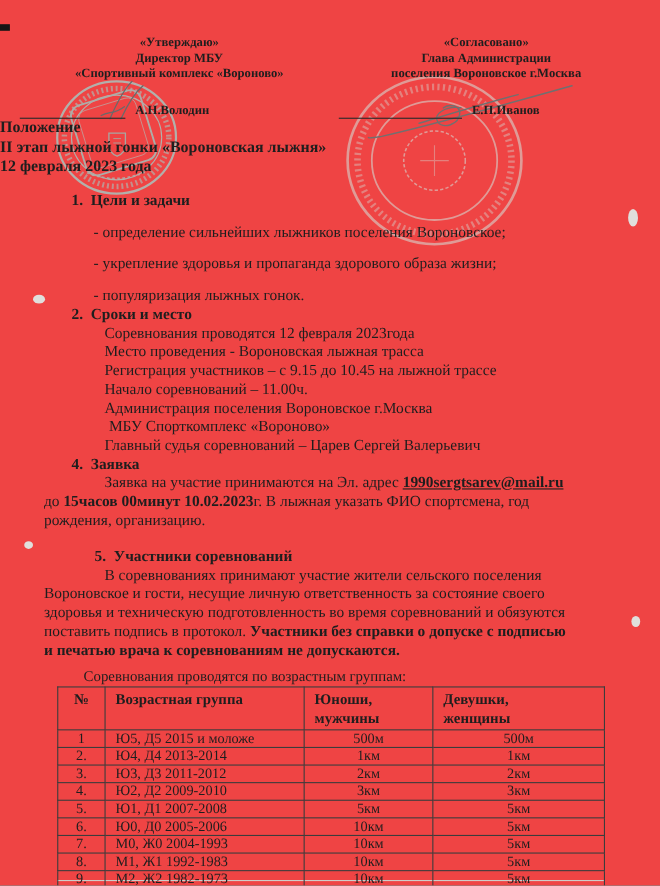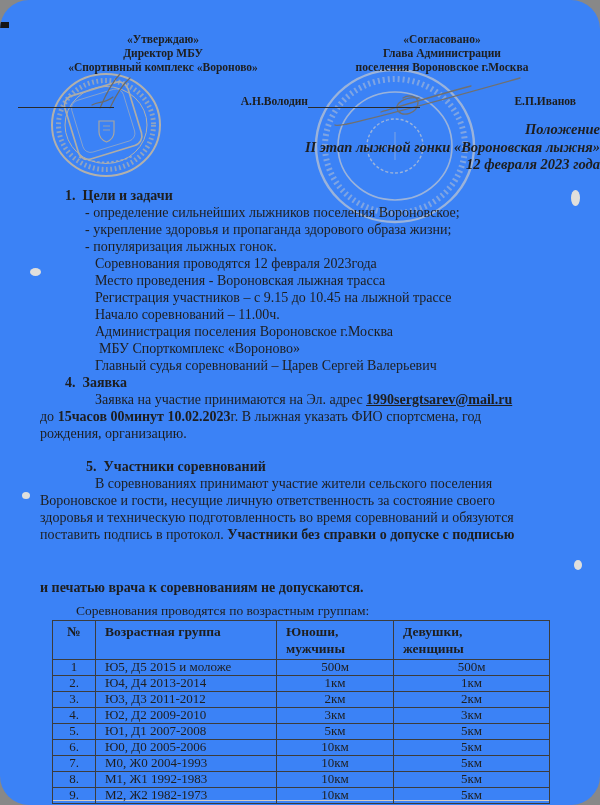--- a/index.html
+++ b/index.html
@@ -1,21 +1,20 @@
 <!DOCTYPE html>
 <html><head>
 <meta charset="utf-8">
 <style>
   html,body{margin:0;padding:0;background:#888;}
   .page{
     position:relative;width:600px;height:805px;margin:0 auto;
-    background:#3b82f6;overflow:hidden;
+    background:#ef4444;overflow:hidden;
     font-family:"Liberation Serif","DejaVu Serif",serif;
     color:#1e1e1e;
-    border-radius:29px;
   }
   
   .corner-mark{position:absolute;left:0;top:22px;width:9px;height:6px;background:#151515;}
   .smudge{position:absolute;background:#e0dfdc;border-radius:50%;}
   .sm1{left:30px;top:268px;width:11px;height:8px;}
   .sm2{left:571px;top:190px;width:9px;height:16px;}
   .sm3{left:574px;top:560px;width:8px;height:10px;}
   .sm4{left:22px;top:492px;width:8px;height:7px;}
   .artifact-line{position:absolute;left:52px;top:800px;width:497px;height:1px;background:#cfccc7;}
 
@@ -24,39 +23,39 @@
   .stamp-left{left:49px;top:71px;width:114px;height:108px;}
   .stamp-right{left:312px;top:66px;width:166px;height:160px;opacity:.62;}
   .sig-right{left:323px;top:72px;width:200px;height:58px;}
   .sig-left{left:86px;top:70px;width:64px;height:40px;}
 
   
   .approvals{display:flex;justify-content:space-between;padding:32px 24px 0 18px;position:relative;z-index:2;}
   .approval{text-align:center;font-weight:bold;font-size:11.5px;line-height:14px;}
   .approval.left{width:290px;}
   .approval.right{width:268px;}
-  .sig-row{margin-top:19px;display:flex;justify-content:space-between;align-items:flex-end;gap:9px;height:15px;}
+  .sig-row{margin-top:19px;display:flex;justify-content:flex-start;align-items:flex-end;gap:9px;height:15px;}
   .sig-line{display:inline-block;border-bottom:1.4px solid #2a2a2a;height:12px;}
   .approval.left  .sig-line{width:96px;}
   .approval.right .sig-line{width:112px;}
   .sig-name{font-size:11.5px;font-weight:bold;}
 
   
-  .title{margin-top:13px;text-align:right;font-weight:bold;font-size:14.5px;line-height:17.5px;position:relative;z-index:2;font-style:italic;}
+  .title{text-align:left;font-weight:bold;font-size:14.5px;line-height:17.5px;position:relative;z-index:2;}
 
   
   .content{margin-top:13px;font-size:14px;line-height:17px;position:relative;z-index:2;}
   .sec-head{font-weight:bold;margin-left:65px;}
   .sec-num{margin-right:7px;}
-  .s1-item{margin-left:85px;}
+  .s1-item{margin-left:85px;margin-top:12px;}
   .s2-line,.s3-line{margin-left:95px;}
   .s3-line.indent2{margin-left:99px;}
   .par-first{margin-left:40px;text-indent:55px;}
   .par-line{margin-left:40px;}
-  .b{font-weight:bold;margin-top:36px;}
+  .b{font-weight:bold;}
   .email{font-weight:bold;text-decoration:underline;margin-left:0;}
   .sec5{margin-top:16px;}
   .sec5 .sec-head{margin-left:86px;}
 
   
   .caption{margin-top:6px;margin-left:76px;font-size:13.5px;}
   table.groups{border-collapse:collapse;margin:1px 0 0 52px;width:497px;font-size:13.5px;table-layout:fixed;}
   table.groups th,table.groups td{border:1px solid #3c3c3c;overflow:hidden;white-space:nowrap;}
   table.groups th{font-weight:bold;text-align:left;vertical-align:top;padding:2px 0 2px 9px;line-height:17px;}
   table.groups th.cnum{text-align:center;padding-left:0;padding-right:0;}
@@ -147,20 +146,23 @@
     <div class="sec">
       <div class="sec-head">
         <span class="sec-num">1.</span><span>Цели и задачи</span>
       </div>
       <div class="s1-item">- определение сильнейших лыжников  поселения Вороновское;</div>
       <div class="s1-item">- укрепление здоровья и пропаганда здорового образа жизни;</div>
       <div class="s1-item">- популяризация лыжных гонок.</div>
     </div>
 
     <div class="sec">
+      <div class="sec-head">
+        <span class="sec-num">2.</span><span>Сроки и место</span>
+      </div>
       <div class="s2-line">Соревнования проводятся 12 февраля  2023года</div>
       <div class="s2-line">Место проведения - Вороновская лыжная трасса</div>
       <div class="s2-line">Регистрация участников – с 9.15 до 10.45 на лыжной трассе</div>
       <div class="s2-line">Начало соревнований – 11.00ч.</div>
     </div>
 
     <div class="sec">
       <div class="s3-line">Администрация   поселения Вороновское г.Москва</div>
       <div class="s3-line indent2">МБУ Спорткомплекс «Вороново»</div>
       <div class="s3-line">Главный судья соревнований –  Царев Сергей Валерьевич</div>

